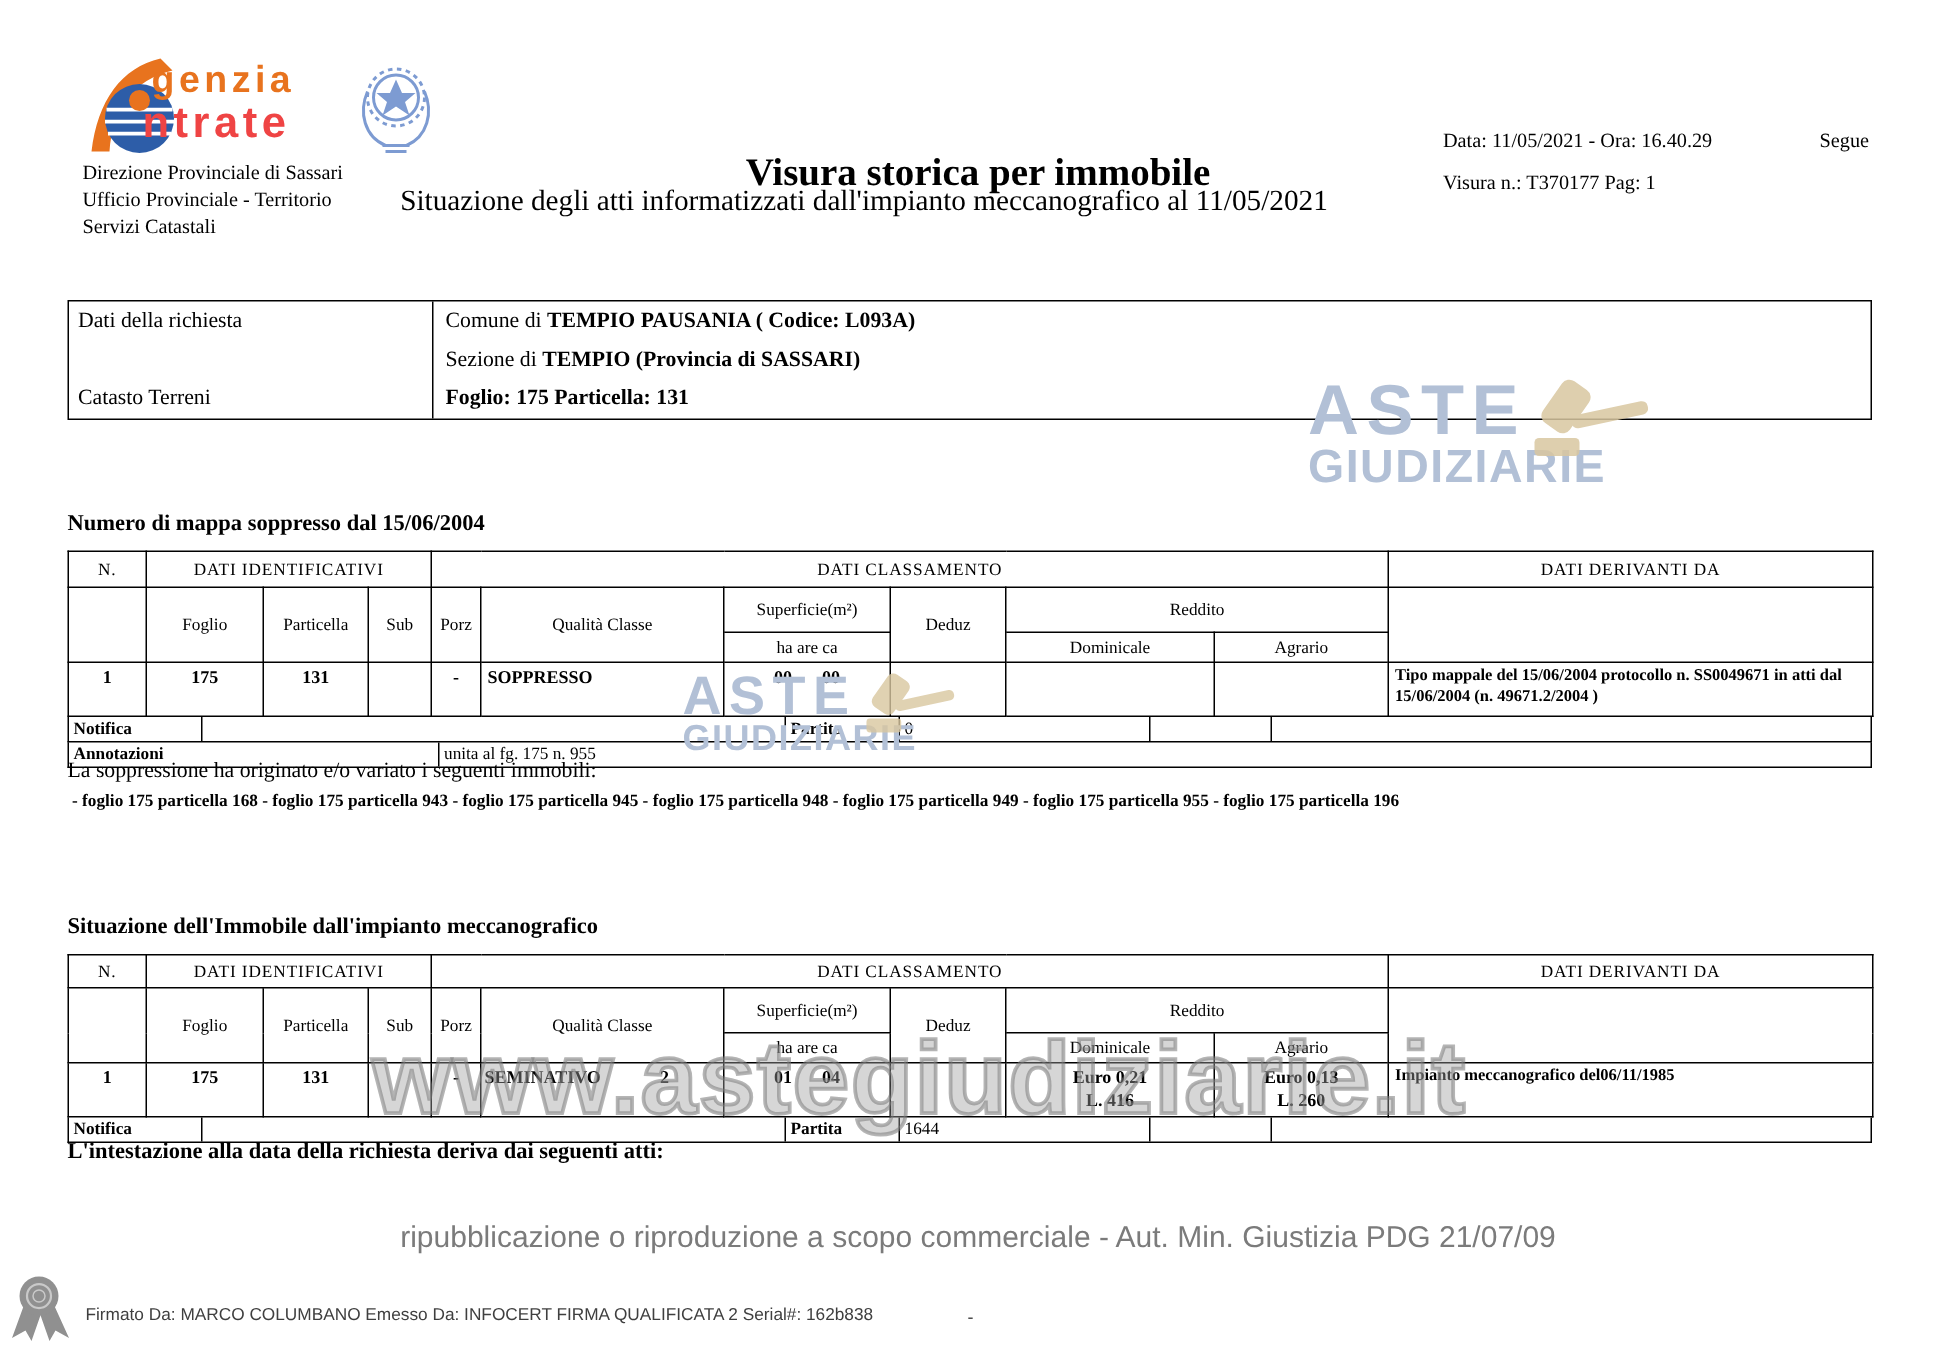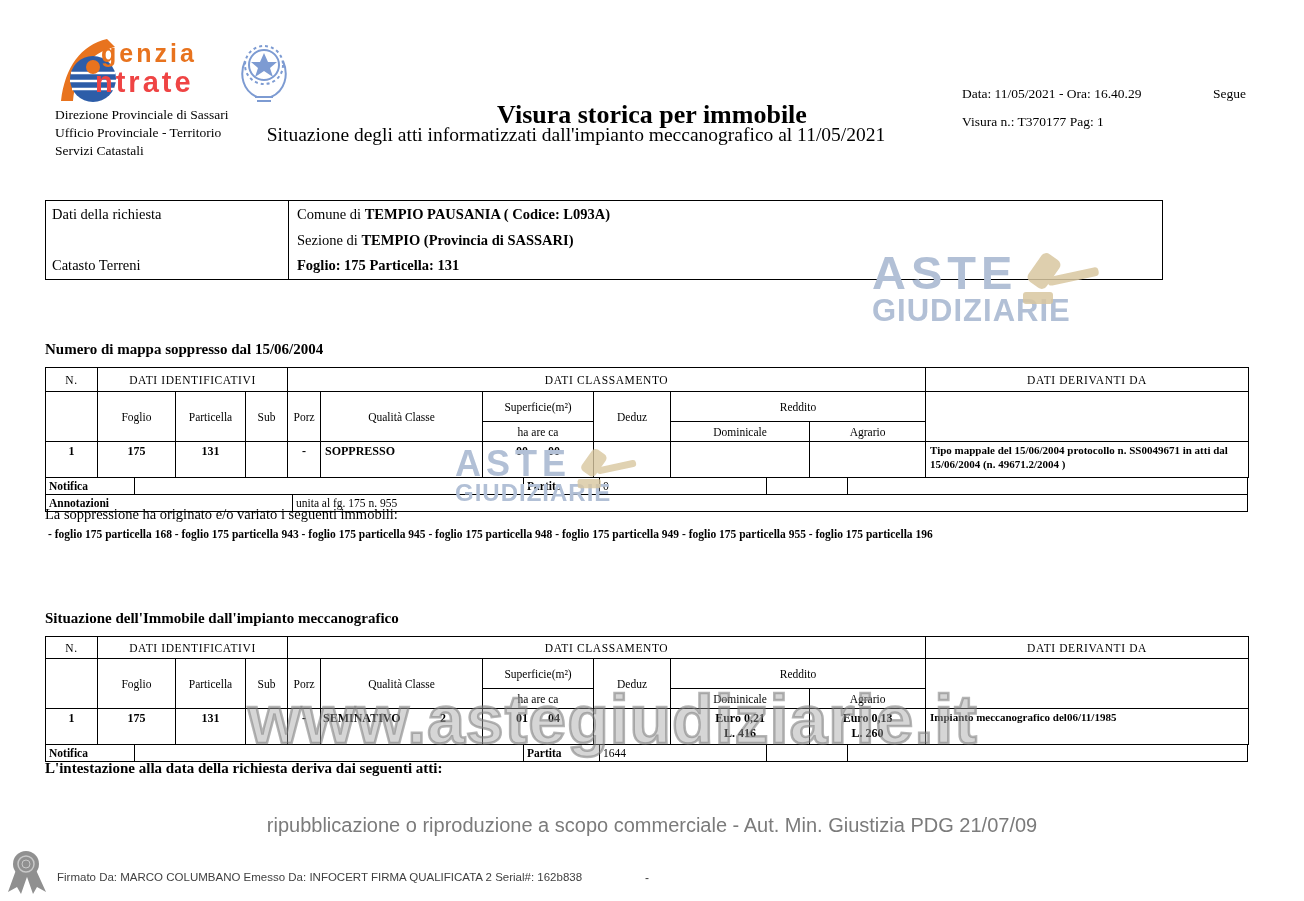--- a/index.html
+++ b/index.html
@@ -14,21 +14,21 @@
   .logo-ntrate{position:absolute;left:40px;top:33px;font-family:"Liberation Sans",sans-serif;
                font-weight:bold;font-size:29px;letter-spacing:3px;color:#ef4444;}
   .office{left:55px;top:106px;font-size:13.5px;line-height:18px;}
   .doc-title{left:0;top:100px;width:1304px;text-align:center;font-size:26px;font-weight:bold;}
   .doc-subtitle{left:0;top:124px;width:1152px;text-align:center;font-size:19.5px;}
   .hdr-date{left:962px;top:86px;font-size:13.5px;}
   .hdr-segue{left:1213px;top:86px;font-size:13.5px;}
   .hdr-visura{left:962px;top:114px;font-size:13.5px;}
 
   
-  .req{left:45px;top:200px;width:1118px;height:80px;border:1px solid #000;display:flex;box-sizing:border-box;}
+  .req{left:45px;top:200px;width:1203px;height:80px;border:1px solid #000;display:flex;box-sizing:border-box;}
   .req-left{width:243px;border-right:1px solid #000;display:flex;flex-direction:column;
             justify-content:space-between;padding:5px 6px;box-sizing:border-box;font-size:14.5px;}
   .req-right{flex:1;display:flex;flex-direction:column;justify-content:space-between;
              padding:5px 8px;box-sizing:border-box;font-size:14.5px;}
   .b{font-weight:bold;}
 
   
   .sec-title{font-size:15px;font-weight:bold;}
   .plain-line{font-size:14.5px;}
   .parcels{font-size:11.5px;font-weight:bold;}

